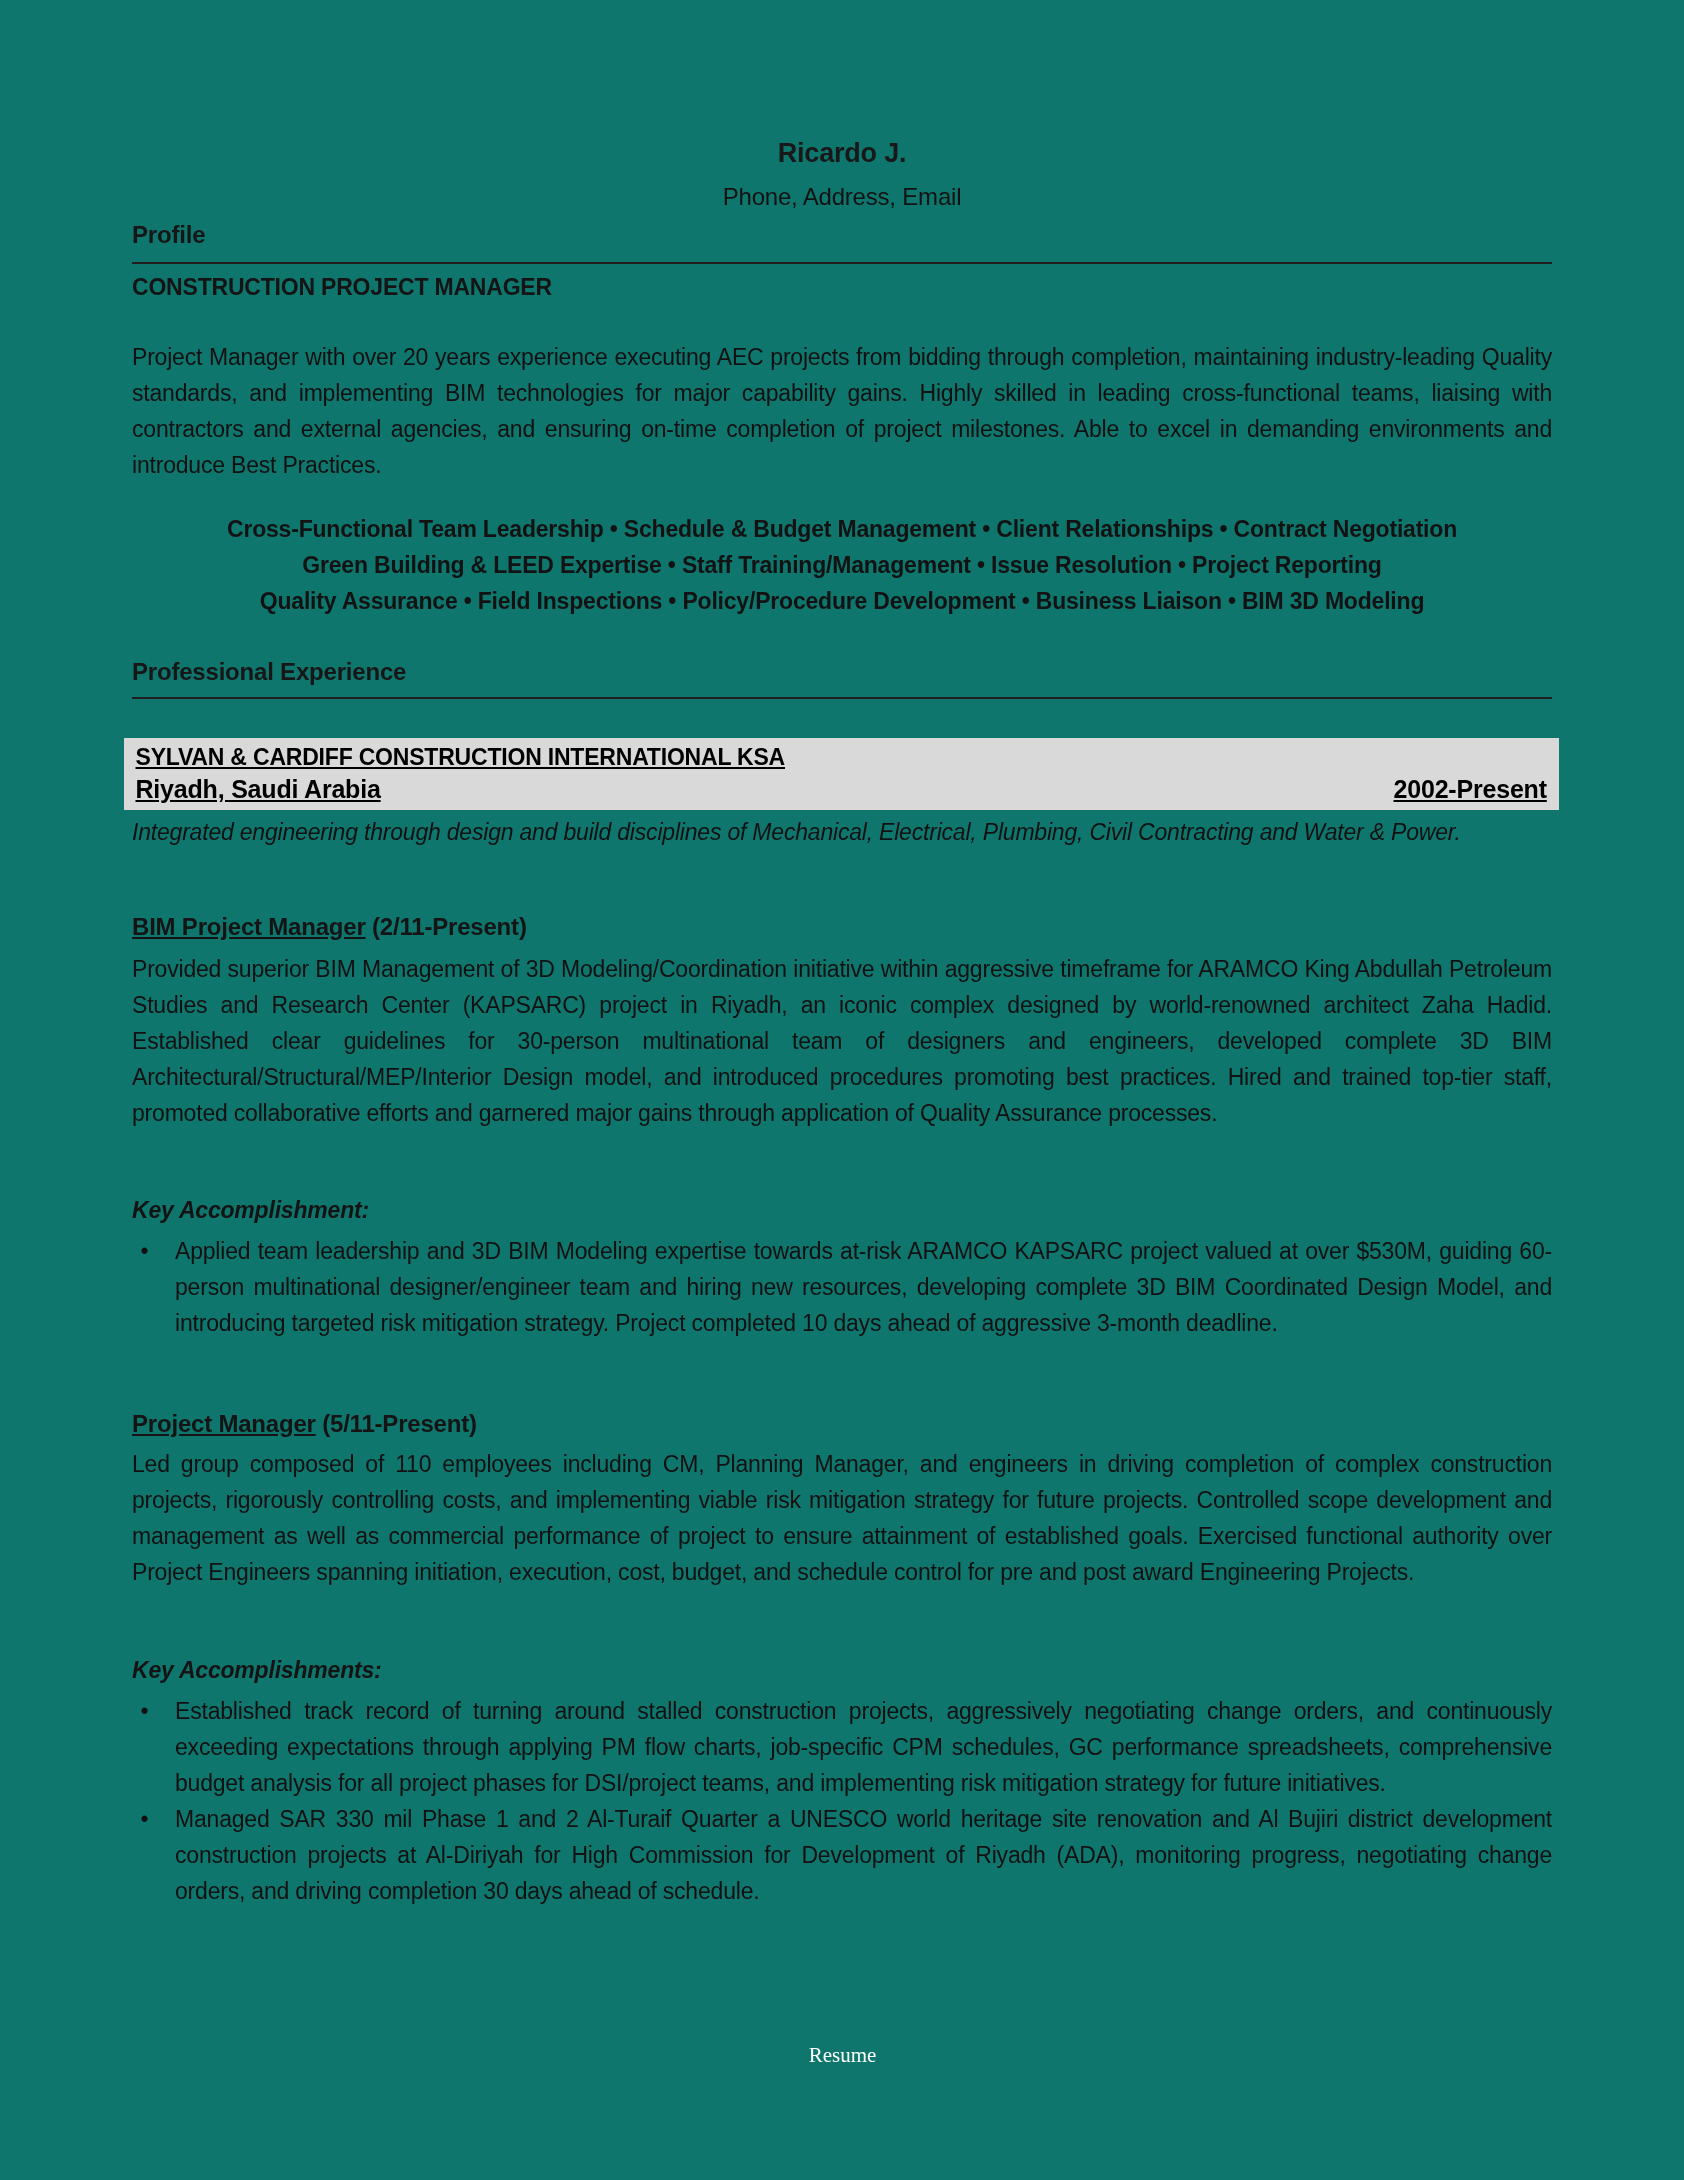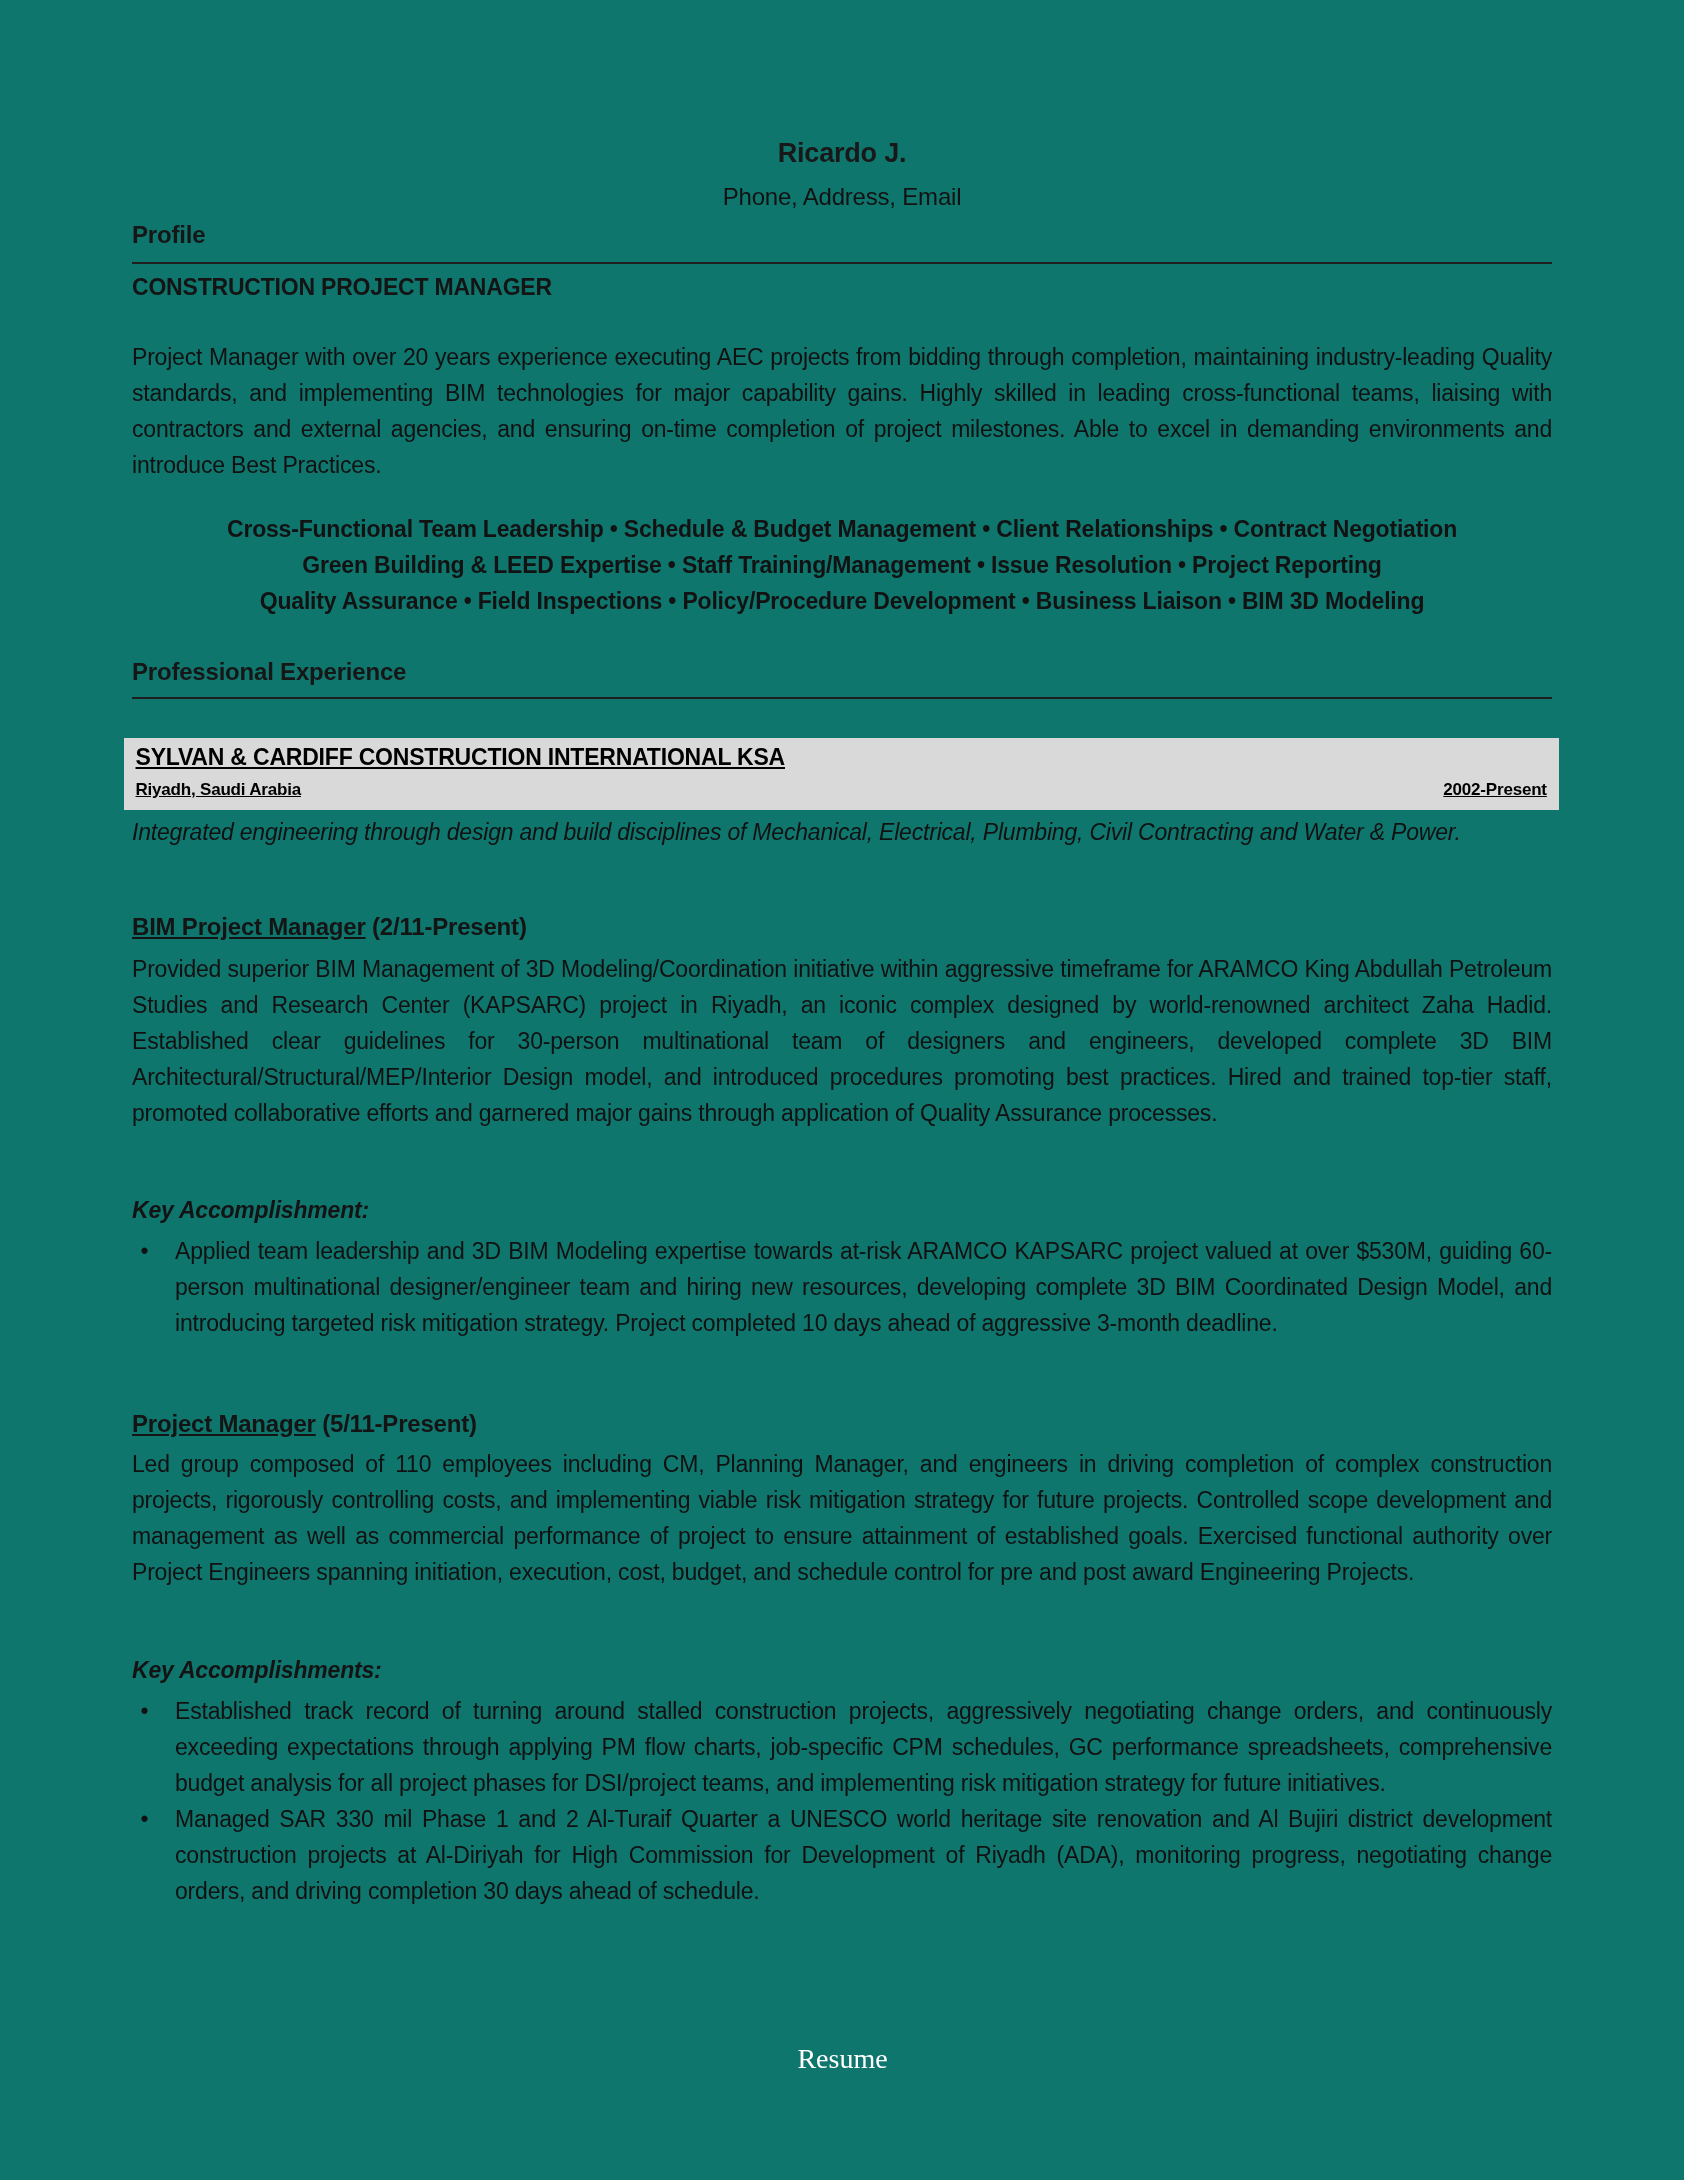--- a/index.html
+++ b/index.html
@@ -20,30 +20,30 @@
   .rule{border:0;border-top:2.6px solid #1f1f1f;margin:0;}
   .job-title-line{font-size:23px;font-weight:bold;color:#141414;}
   .skills{font-size:23px;font-weight:bold;line-height:36px;color:#121212;}
   .employer-bar{
     position:absolute;left:-8.5px;right:-6.8px;top:738px;height:72px;
     background:#d9d9d9;color:#000;box-sizing:border-box;
     padding:4.3px 12px 0 12px;
     text-decoration:underline;
   }
   .employer-row1{font-size:23px;font-weight:bold;line-height:31.5px;}
-  .employer-row2{display:flex;justify-content:space-between;font-size:17px;font-weight:bold;line-height:31.5px;}
+  .employer-row2{display:flex;justify-content:space-between;font-size:25px;font-weight:bold;line-height:31.5px;}
   .role-title{font-size:24px;font-weight:bold;color:#141414;}
   .role-title .u{text-decoration:underline;}
   .key-heading{font-size:23px;font-weight:bold;font-style:italic;color:#131313;}
   .bullet-row{display:flex;align-items:flex-start;}
   .bullet-dot{flex:0 0 43px;padding-left:8.5px;box-sizing:border-box;font-size:23px;line-height:36px;color:#111;}
   .bullet-text{flex:1;}
   .footer{
     position:absolute;left:0;right:0;top:2043px;text-align:center;
-    font-family:"Liberation Serif",serif;font-size:28px;color:#ffffff;letter-spacing:0;
+    font-family:"Liberation Serif",serif;font-size:21px;color:#ffffff;letter-spacing:0;
   }
 </style>
 </head>
 <body>
 
 <div class="page">
   <div class="content">
 
     <div class="abs center name" style="top:138px;">Ricardo J.</div>
 

